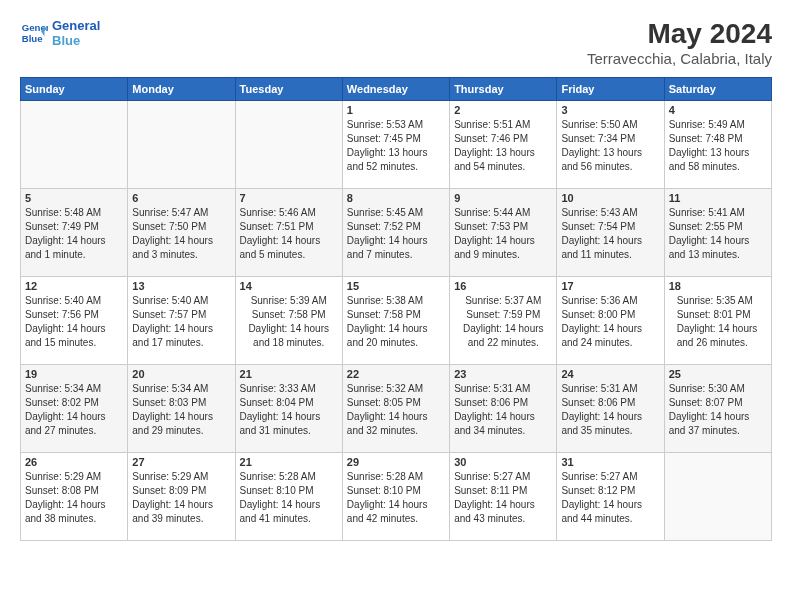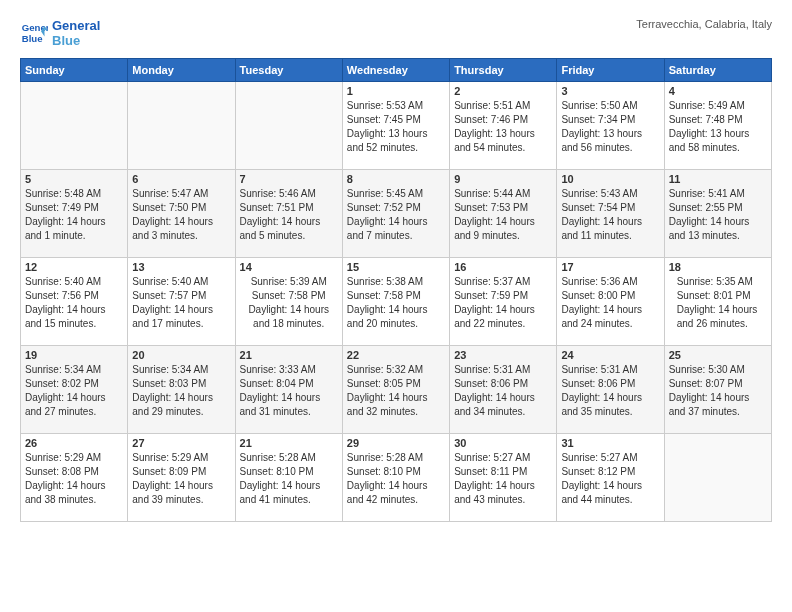--- a/index.html
+++ b/index.html
@@ -34,21 +34,21 @@
     }
     .title-block {
       text-align: right;
     }
     .main-title {
       font-size: 28px;
       font-weight: bold;
       color: #333;
     }
     .subtitle {
-      font-size: 11px;
+      font-size: 15px;
       color: #555;
     }
     table {
       width: 100%;
       border-collapse: collapse;
       table-layout: fixed;
       padding-left: 32px;
     }
     thead tr th {
       background-color: #2b6cbf;
@@ -97,20 +97,21 @@
         <text x="2" y="14" font-size="11" font-weight="bold" fill="#1a5cb8">General</text>
         <text x="2" y="26" font-size="11" font-weight="bold" fill="#1a5cb8">Blue</text>
         <polygon points="28,8 32,14 28,12 28,20 24,14" fill="#4a9fd4"></polygon>
       </svg>
       <div>
         <div style="font-size:13px;font-weight:bold;color:#1a5cb8;">General</div>
         <div style="font-size:13px;font-weight:bold;color:#4a9fd4;">Blue</div>
       </div>
     </div>
     <div class="title-block">
+      <div class="main-title">May 2024</div>
       <div class="subtitle">Terravecchia, Calabria, Italy</div>
     </div>
   </div>
 
   <table>
     <thead>
       <tr>
       <th>Sunday</th>
           <th>Monday</th>
           <th>Tuesday</th>
@@ -229,21 +230,21 @@
           </td>
           <td>
             <span class="day-num">15</span>
             <div class="day-detail" style="white-space: pre-line;">Sunrise: 5:38 AM
 Sunset: 7:58 PM
 Daylight: 14 hours
 and 20 minutes.</div>
           </td>
           <td>
             <span class="day-num">16</span>
-            <div class="day-detail" style="white-space: pre-line;">Sunrise: 5:37 AM
+            <div class="day-detail" style="white-space: pre-line; text-align: center;">Sunrise: 5:37 AM
 Sunset: 7:59 PM
 Daylight: 14 hours
 and 22 minutes.</div>
           </td>
           <td>
             <span class="day-num">17</span>
             <div class="day-detail" style="white-space: pre-line;">Sunrise: 5:36 AM
 Sunset: 8:00 PM
 Daylight: 14 hours
 and 24 minutes.</div>

